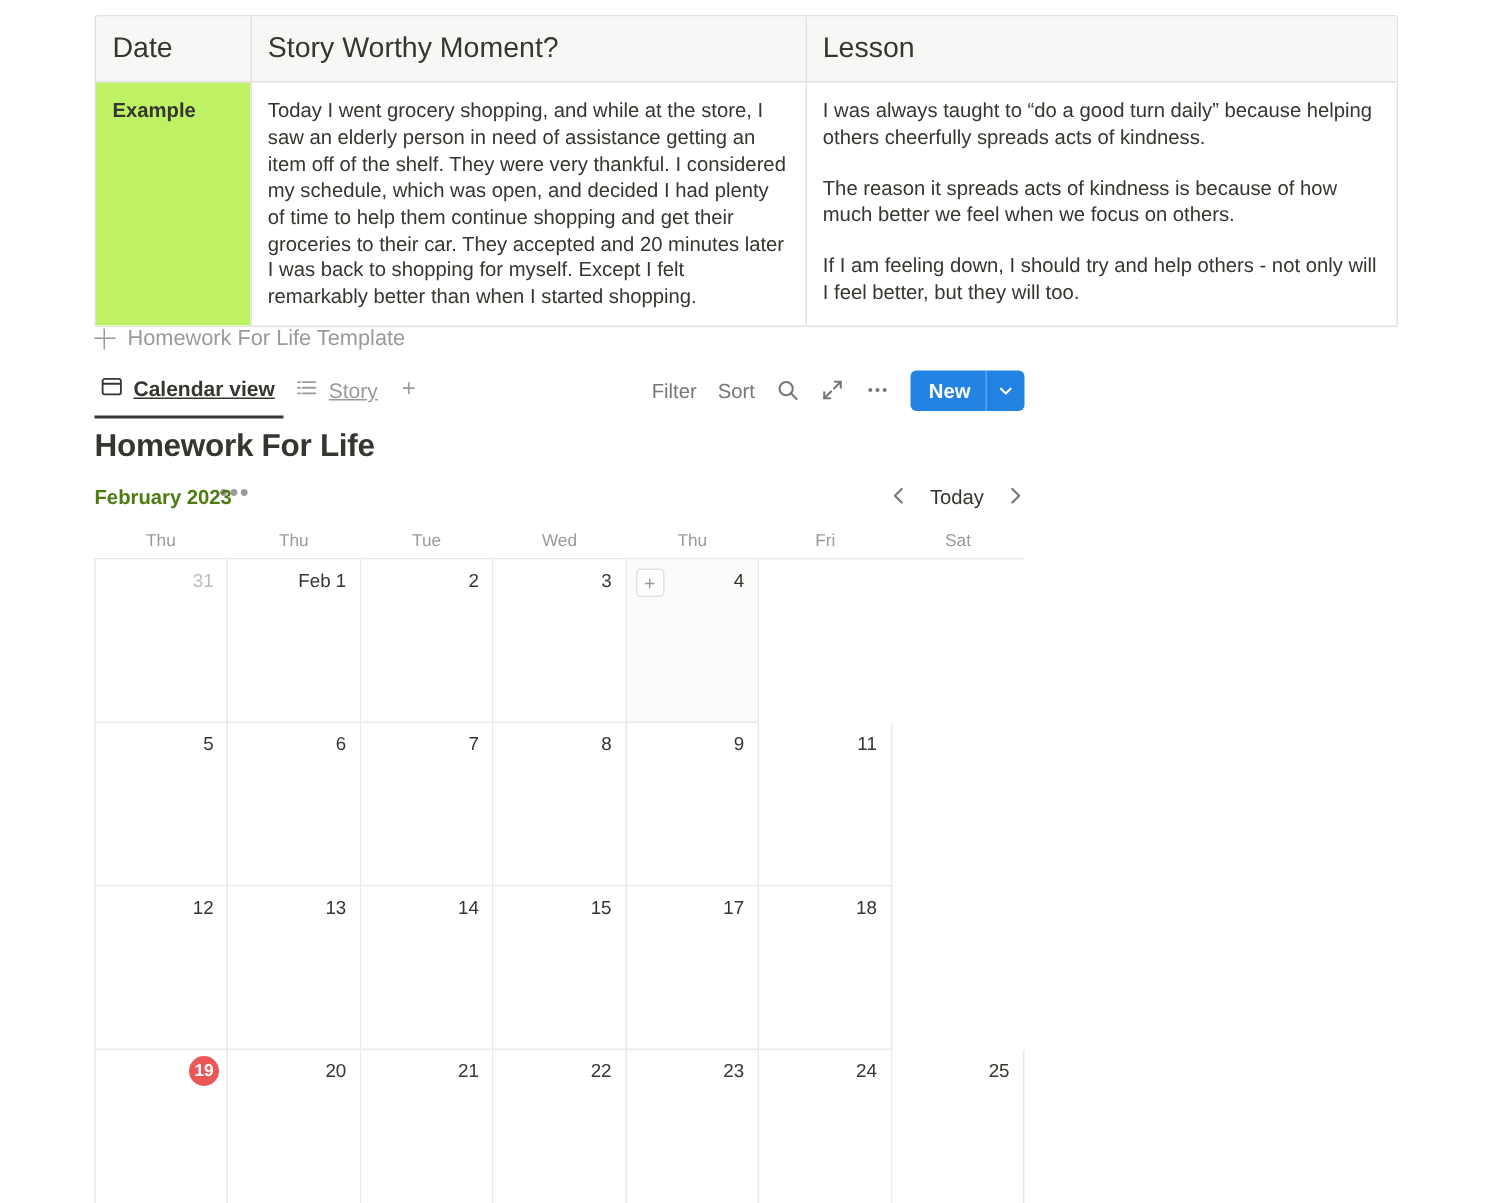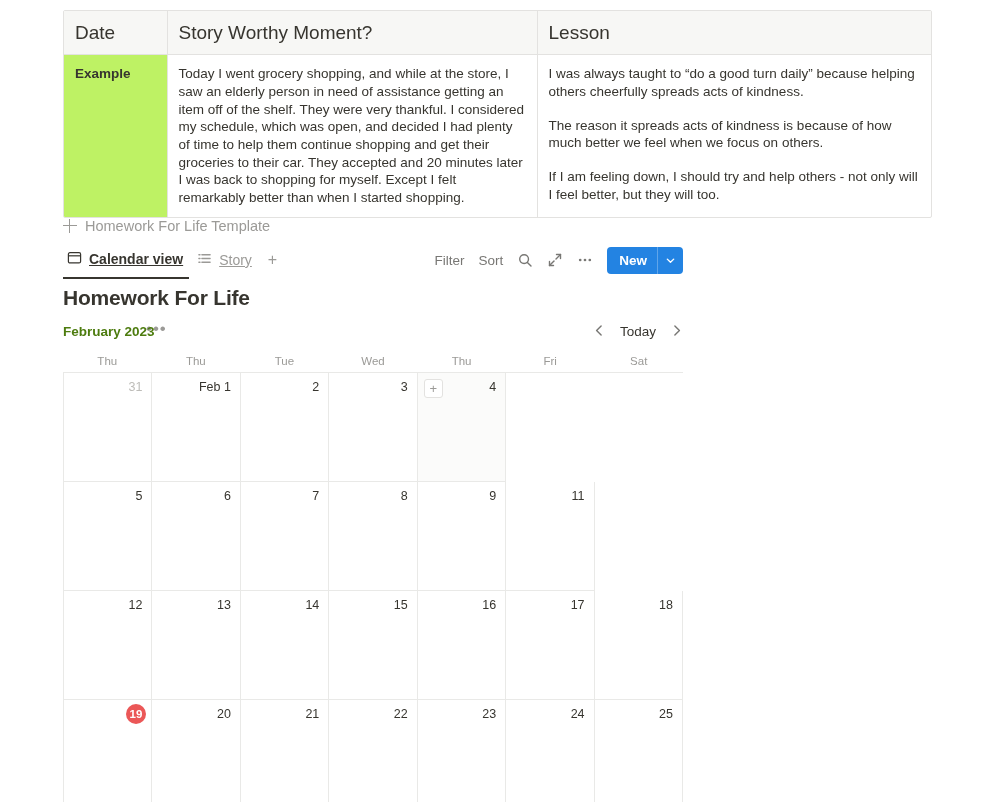--- a/index.html
+++ b/index.html
@@ -425,23 +425,20 @@
       <div class="cal-cell">
         <span class="num">13</span>
       </div>
       <div class="cal-cell">
         <span class="num">14</span>
       </div>
       <div class="cal-cell">
         <span class="num">15</span>
       </div>
       <div class="cal-cell">
-        <span class="num">16</span>
-      </div>
-      <div class="cal-cell">
         <span class="num">17</span>
       </div>
       <div class="cal-cell">
         <span class="num">18</span>
       </div>
     </div>
 
     <div class="cal-row">
       <div class="cal-cell">
         <span class="num today">19</span>

